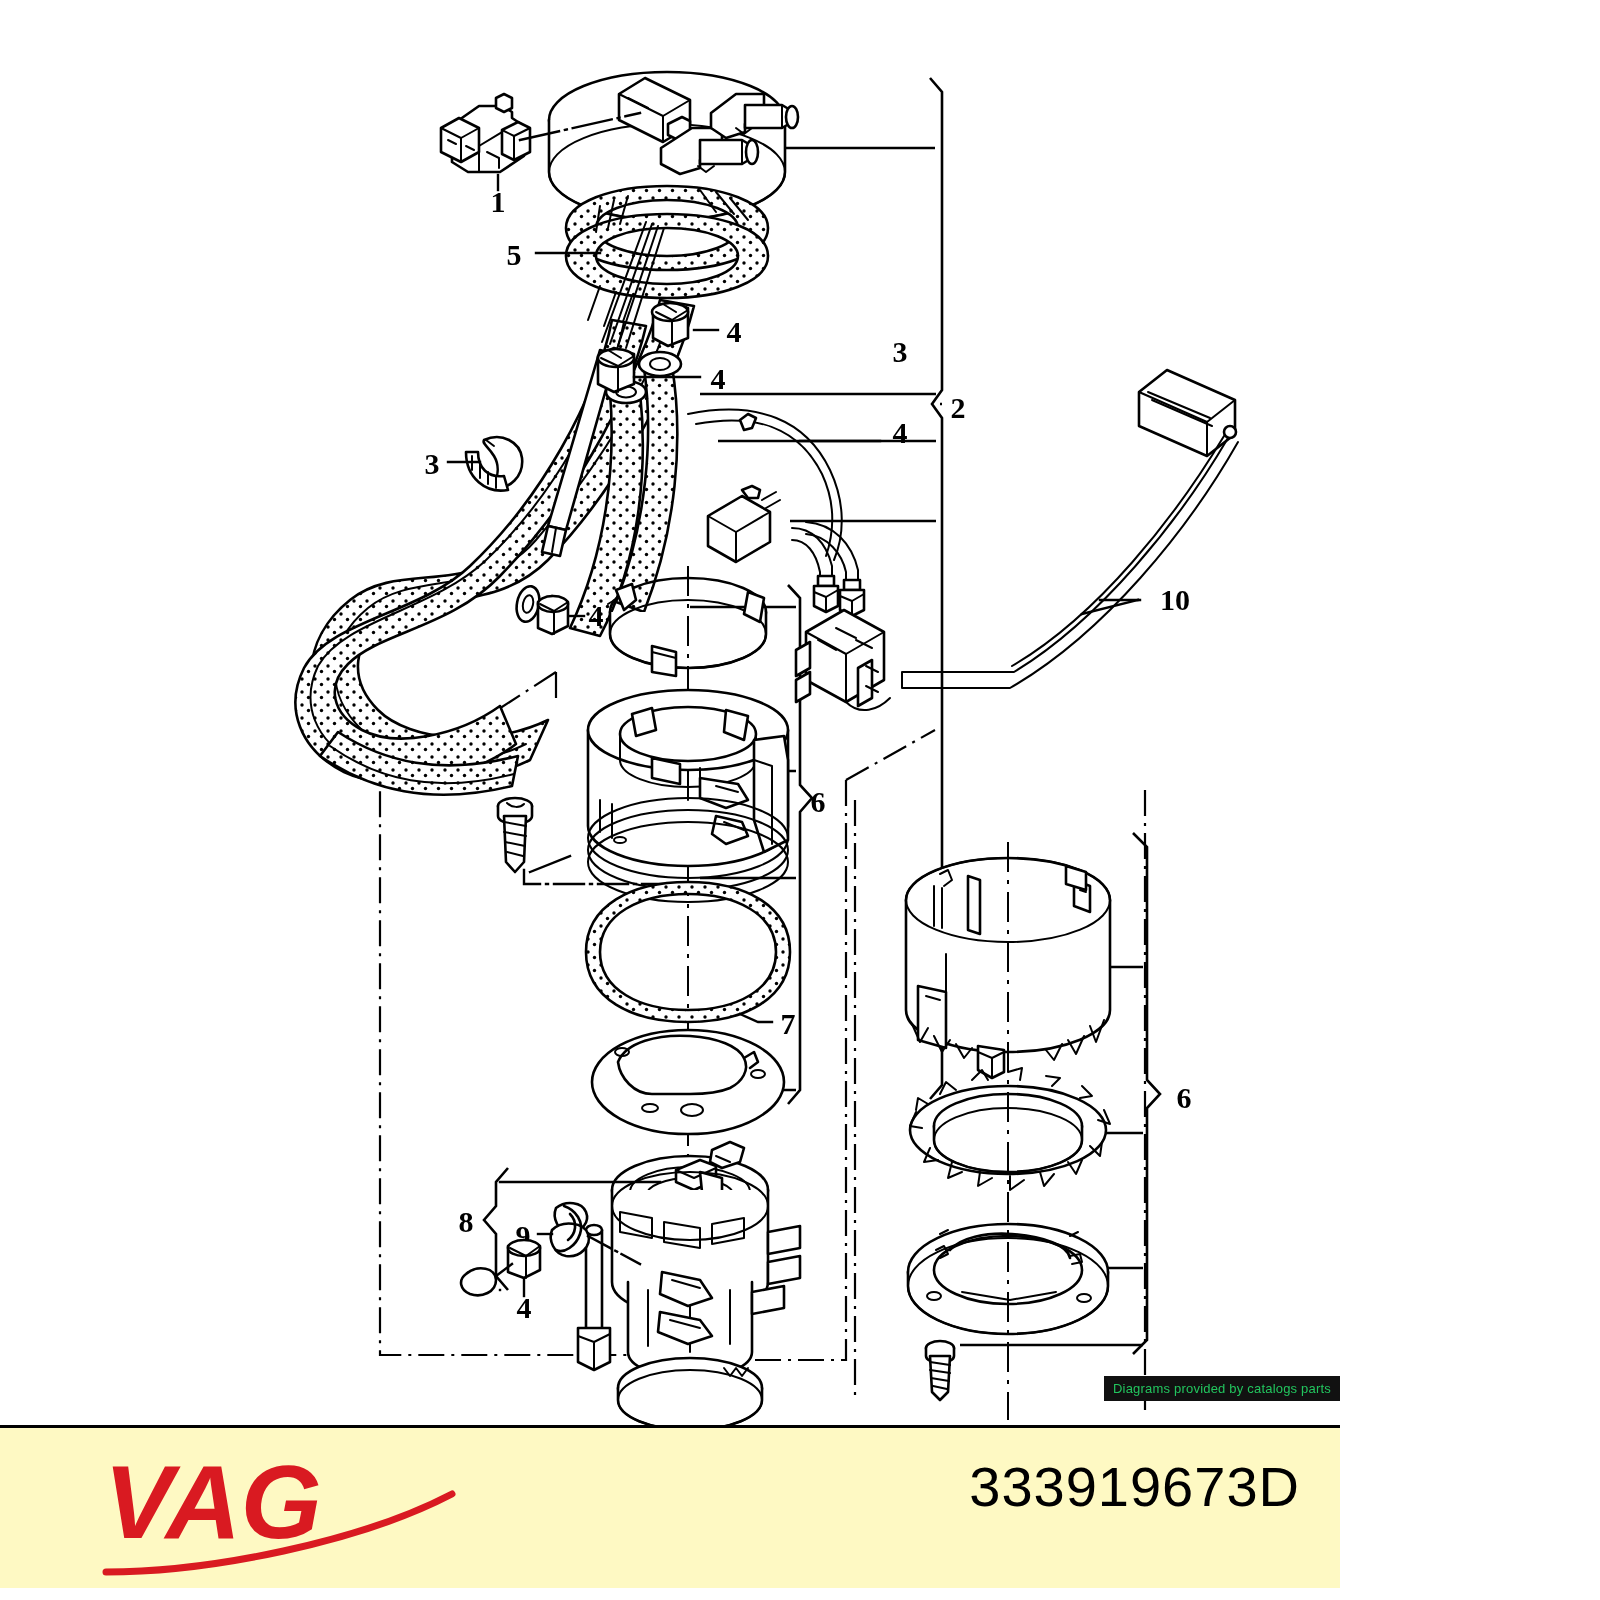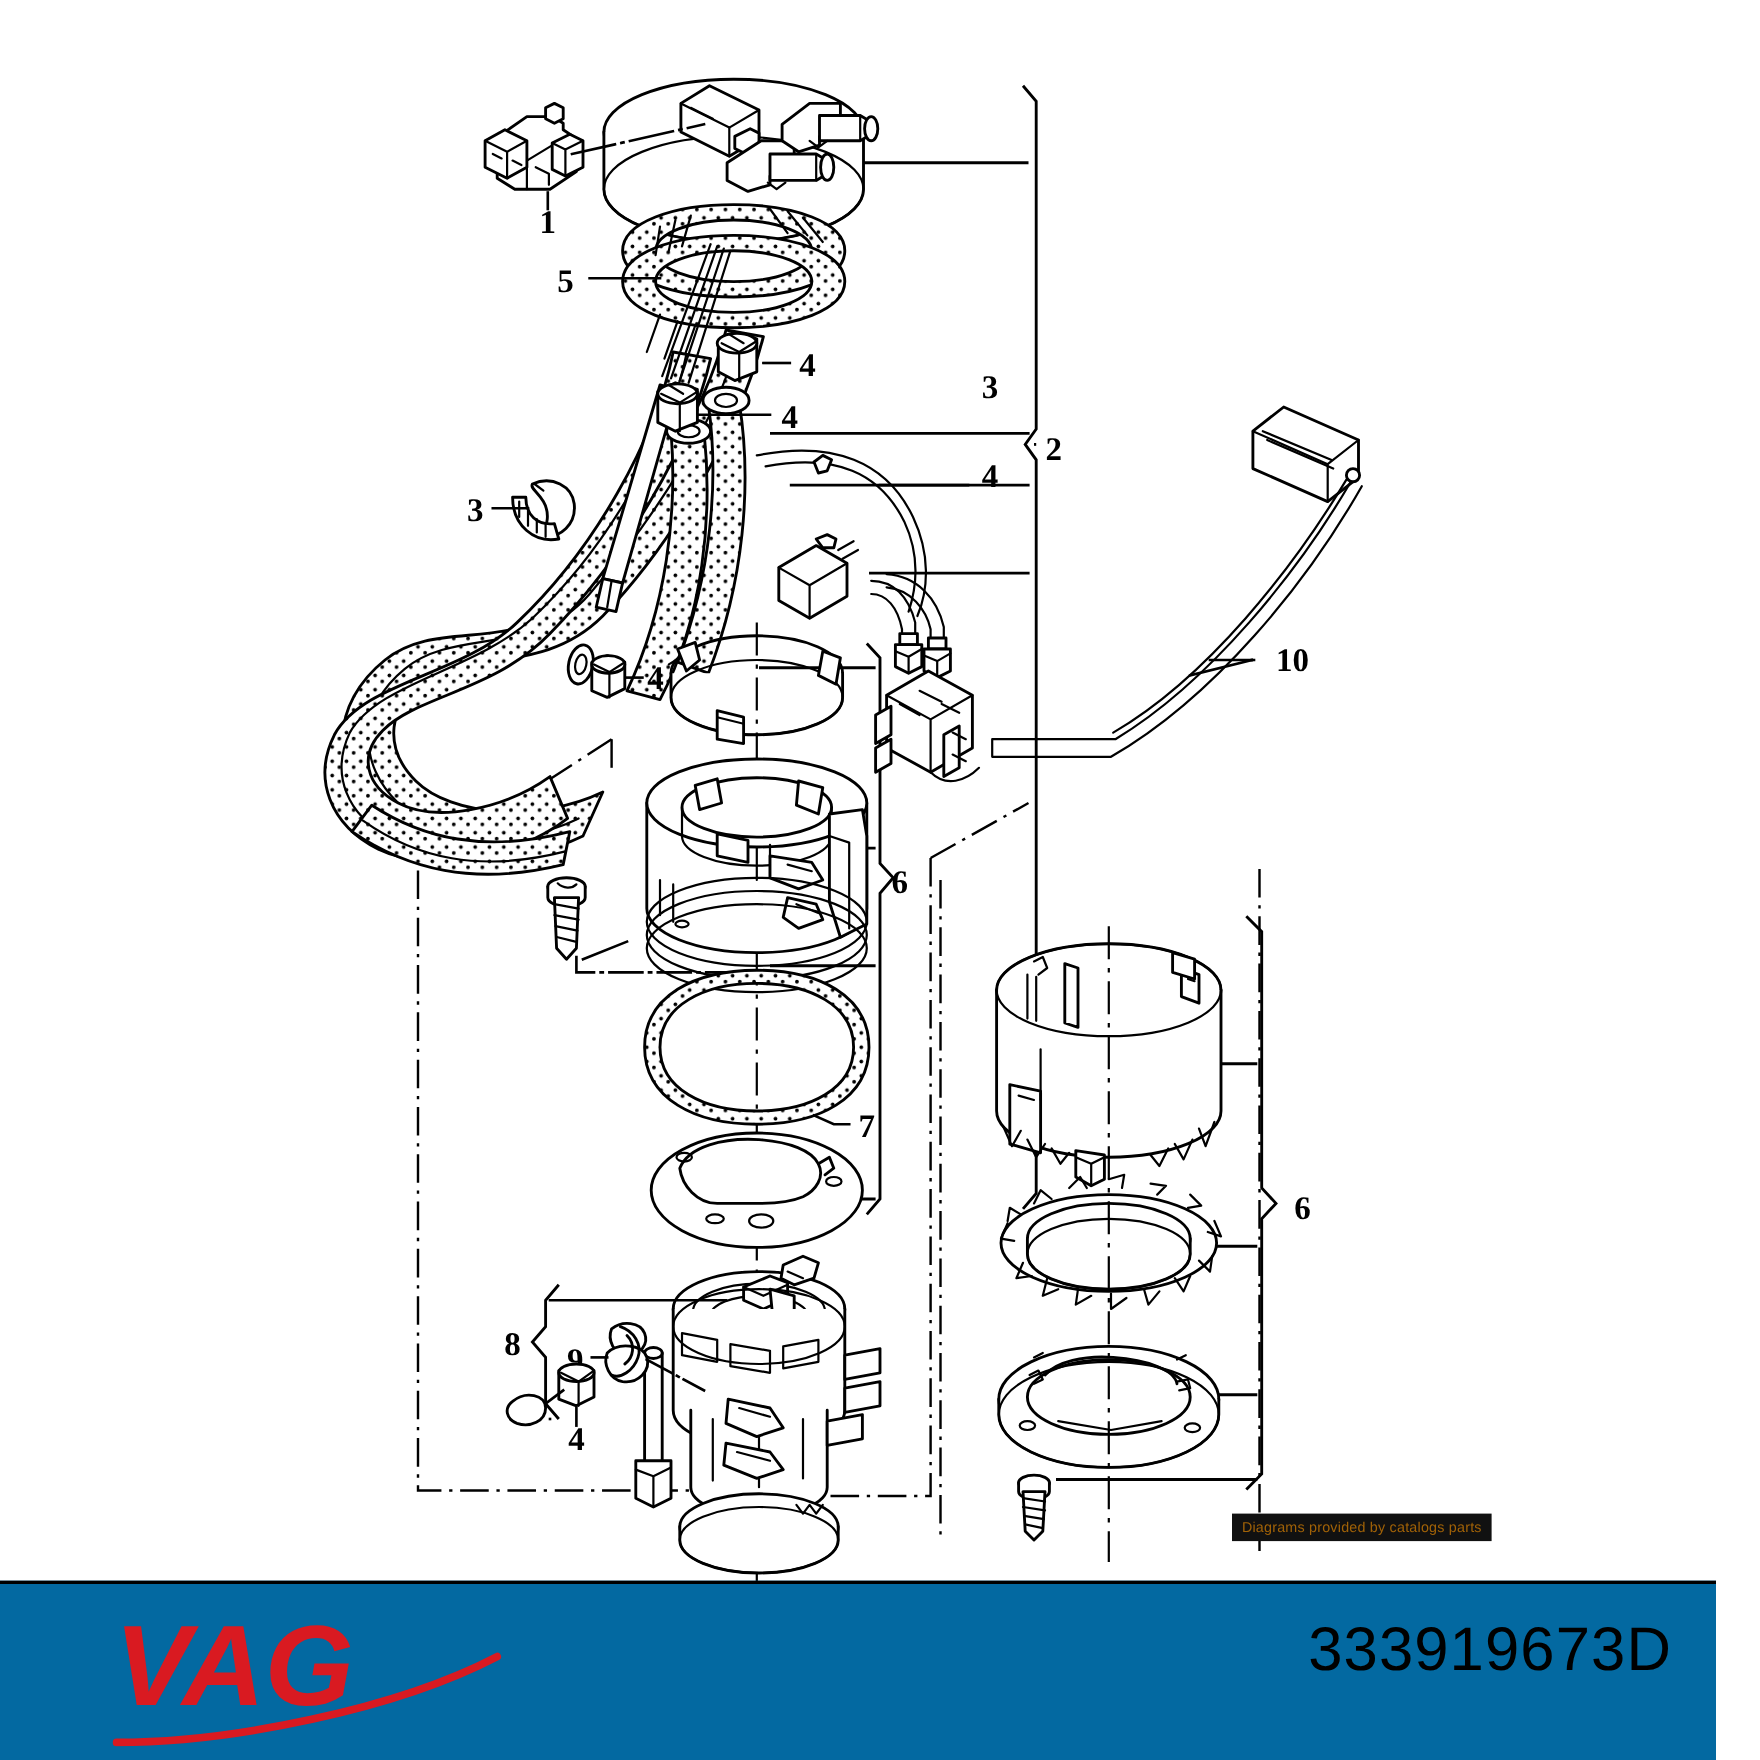--- a/index.html
+++ b/index.html
@@ -76,35 +76,34 @@
   }
   .hose {
     stroke: #000000;
     stroke-width: 2.6;
     fill: url(#stipple);
     stroke-linejoin: round;
   }
   #watermark {
     position: absolute;
     background: #111111;
-    color: #a16207;
+    color: #22c55e;
     font-family: "Liberation Sans", sans-serif;
     font-size: 13px;
     letter-spacing: 0.2px;
     padding: 5px 9px;
     white-space: nowrap;
-    margin-left: 16px;
   }
   #footer {
     position: absolute;
     left: 0;
-    bottom: 0;
-    width: 1560px;
+    bottom: 12px;
+    width: 1340px;
     height: 160px;
-    background: #0369a1;
+    background: #fef9c3;
     border-top: 3px solid #000000;
   }
   #brand {
     position: absolute;
     left: 100px;
     top: 18px;
     width: 480px;
     height: 130px;
   }
   #partno {

